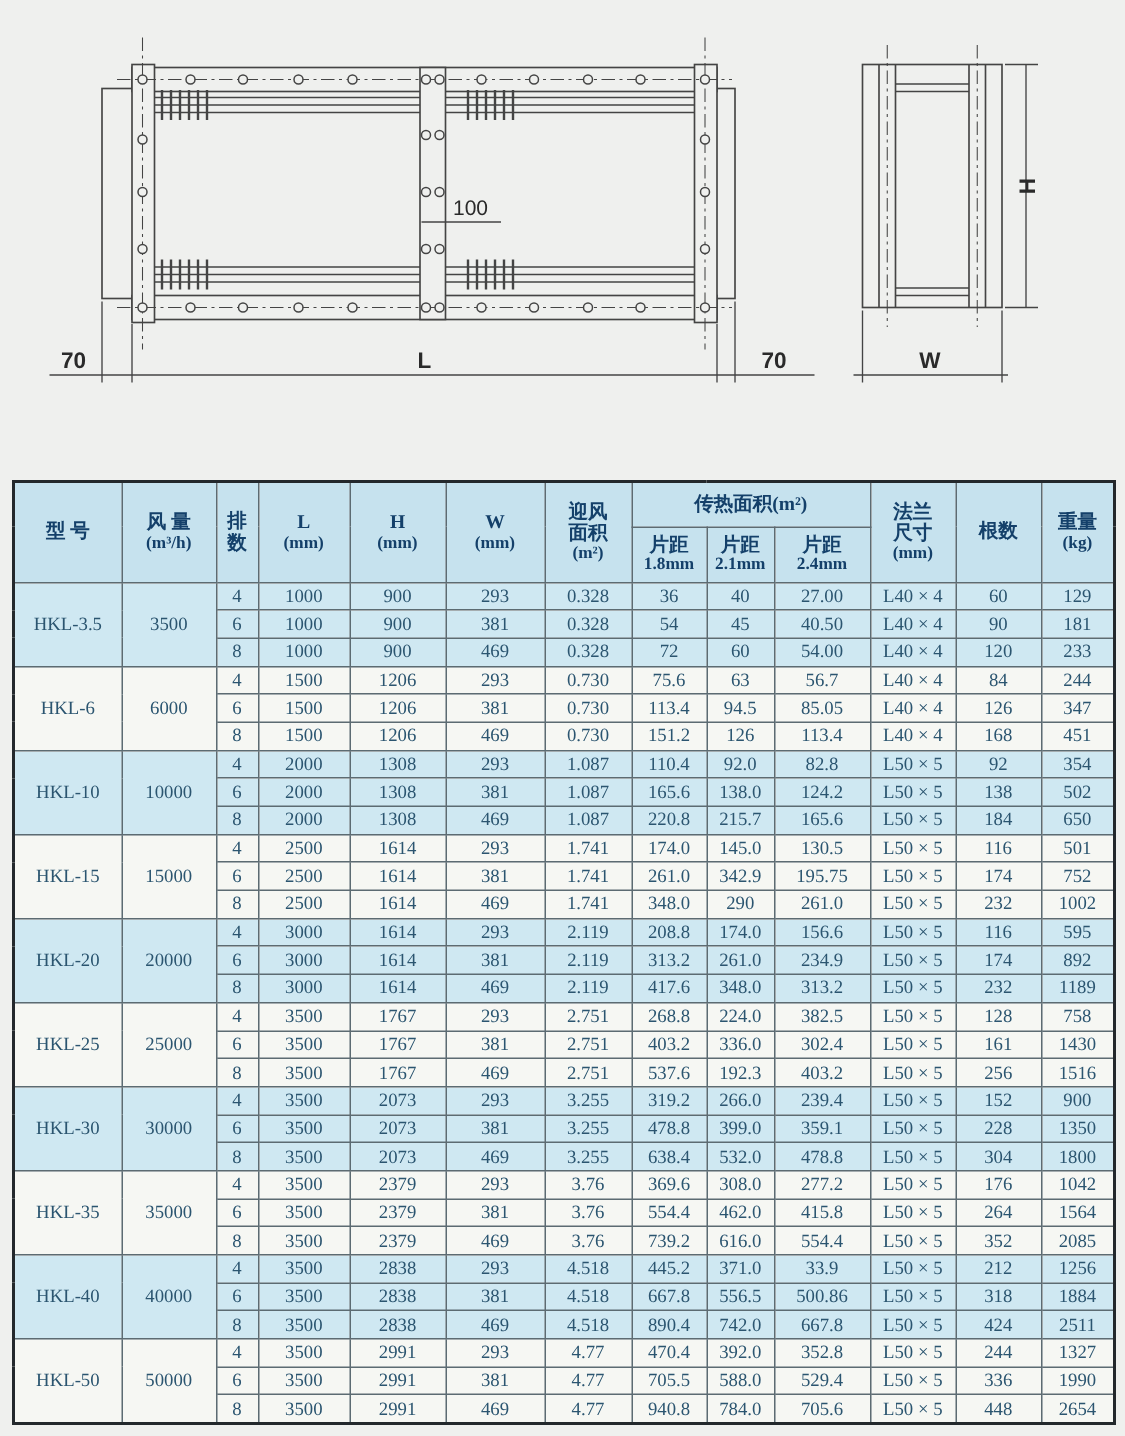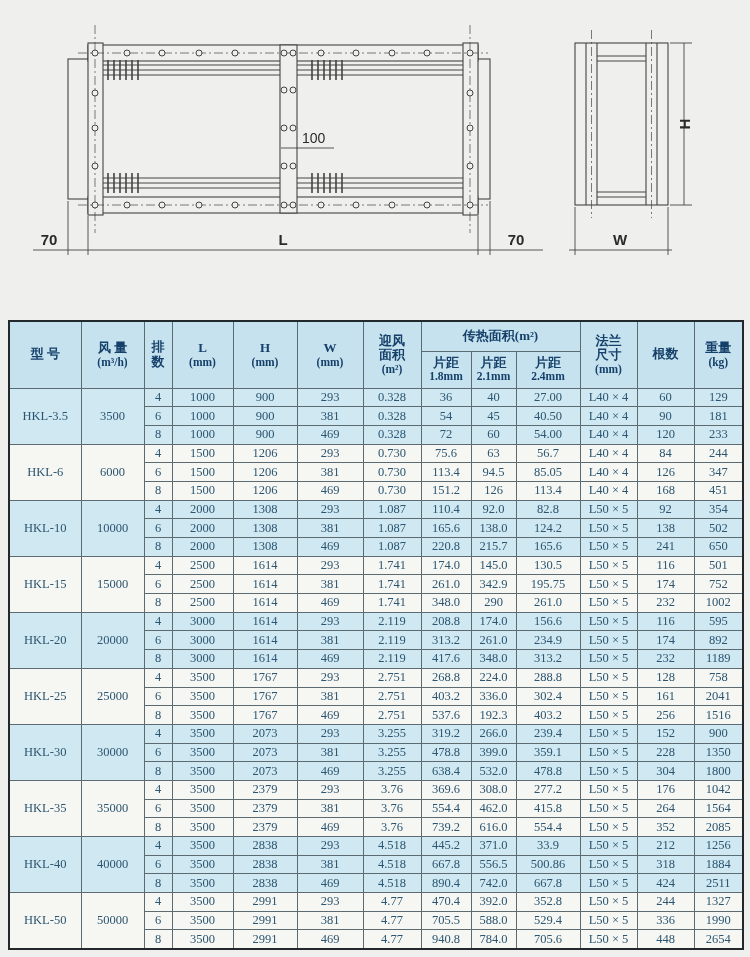--- a/index.html
+++ b/index.html
@@ -326,21 +326,21 @@
         <tr class="band">
           <td>8</td>
           <td>2000</td>
           <td>1308</td>
           <td>469</td>
           <td>1.087</td>
           <td>220.8</td>
           <td>215.7</td>
           <td>165.6</td>
           <td>L50 × 5</td>
-          <td>241</td>
+          <td>184</td>
           <td>650</td>
         </tr>
         <tr class="plain">
           <td rowspan="3">HKL-15</td>
           <td rowspan="3">15000</td>
           <td>4</td>
           <td>2500</td>
           <td>1614</td>
           <td>293</td>
           <td>1.741</td>
@@ -421,37 +421,37 @@
         <tr class="plain">
           <td rowspan="3">HKL-25</td>
           <td rowspan="3">25000</td>
           <td>4</td>
           <td>3500</td>
           <td>1767</td>
           <td>293</td>
           <td>2.751</td>
           <td>268.8</td>
           <td>224.0</td>
-          <td>288.8</td>
+          <td>382.5</td>
           <td>L50 × 5</td>
           <td>128</td>
           <td>758</td>
         </tr>
         <tr class="plain">
           <td>6</td>
           <td>3500</td>
           <td>1767</td>
           <td>381</td>
           <td>2.751</td>
           <td>403.2</td>
           <td>336.0</td>
           <td>302.4</td>
           <td>L50 × 5</td>
           <td>161</td>
-          <td>2041</td>
+          <td>1430</td>
         </tr>
         <tr class="plain">
           <td>8</td>
           <td>3500</td>
           <td>1767</td>
           <td>469</td>
           <td>2.751</td>
           <td>537.6</td>
           <td>192.3</td>
           <td>403.2</td>

